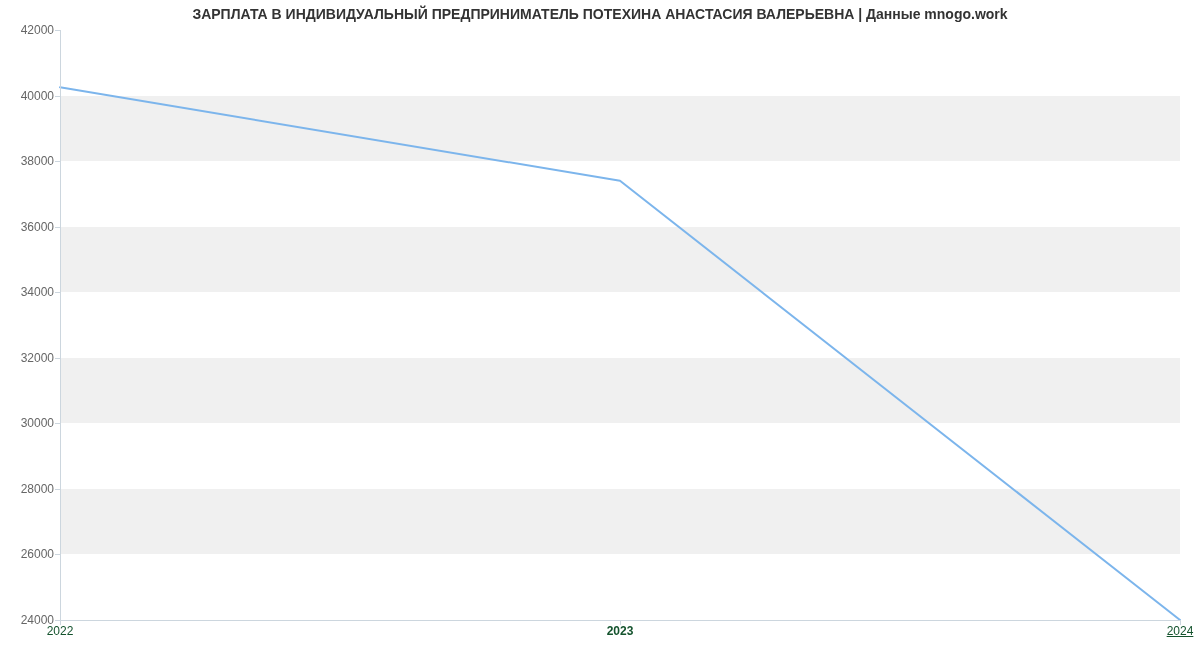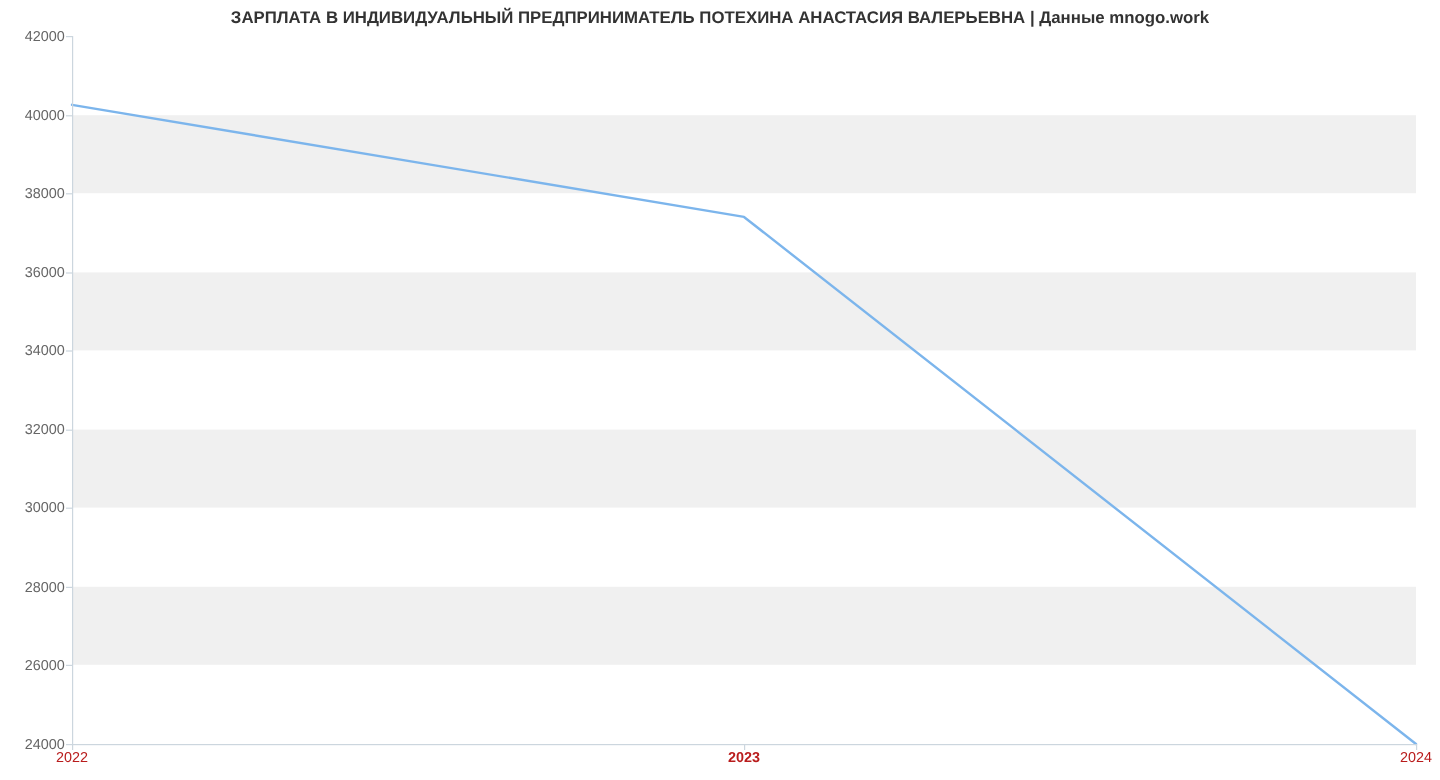--- a/index.html
+++ b/index.html
@@ -51,21 +51,21 @@
     width: 60px;
     text-align: right;
     font-size: 12px;
     color: #666;
     transform: translateY(-50%);
   }
   .x-tick-label {
     position: absolute;
     top: 594px;
     font-size: 12px;
-    color: #b91c1c;
+    color: #14532d;
     transform: translateX(-50%);
   }
   .y-tick-mark {
     position: absolute;
     left: -5px;
     width: 5px;
     height: 1px;
     background: #ccd6de;
   }
   .x-tick-mark {
@@ -124,15 +124,15 @@
       <div class="y-tick-label" style="top: 131.111px;">38000</div>
       <div class="y-tick-mark" style="top: 65.5556px;"></div>
       <div class="y-tick-label" style="top: 65.5556px;">40000</div>
       <div class="y-tick-mark" style="top: 0px;"></div>
       <div class="y-tick-label" style="top: 0px;">42000</div>
       <div class="x-tick-mark" style="left: 0px;"></div>
       <div class="x-tick-label" style="left: 0px;">2022</div>
       <div class="x-tick-mark" style="left: 560px;"></div>
       <div class="x-tick-label" style="left: 560px; font-weight: bold;">2023</div>
       <div class="x-tick-mark" style="left: 1120px;"></div>
-      <div class="x-tick-label" style="left: 1120px;">2024</div>
+      <div class="x-tick-label" style="left: 1120px; text-decoration: underline;">2024</div>
     </div>
 </div>
 
 </body></html>

